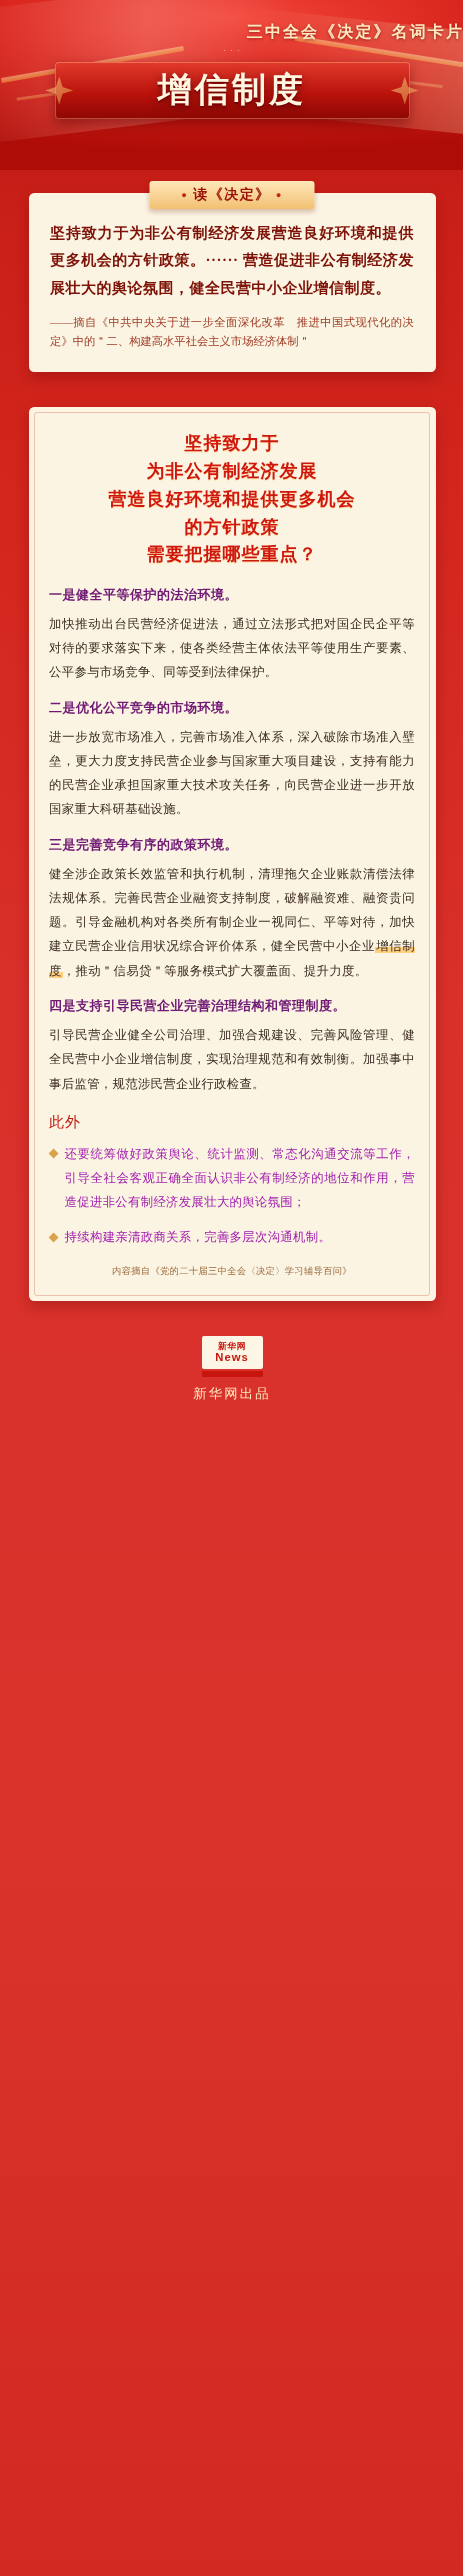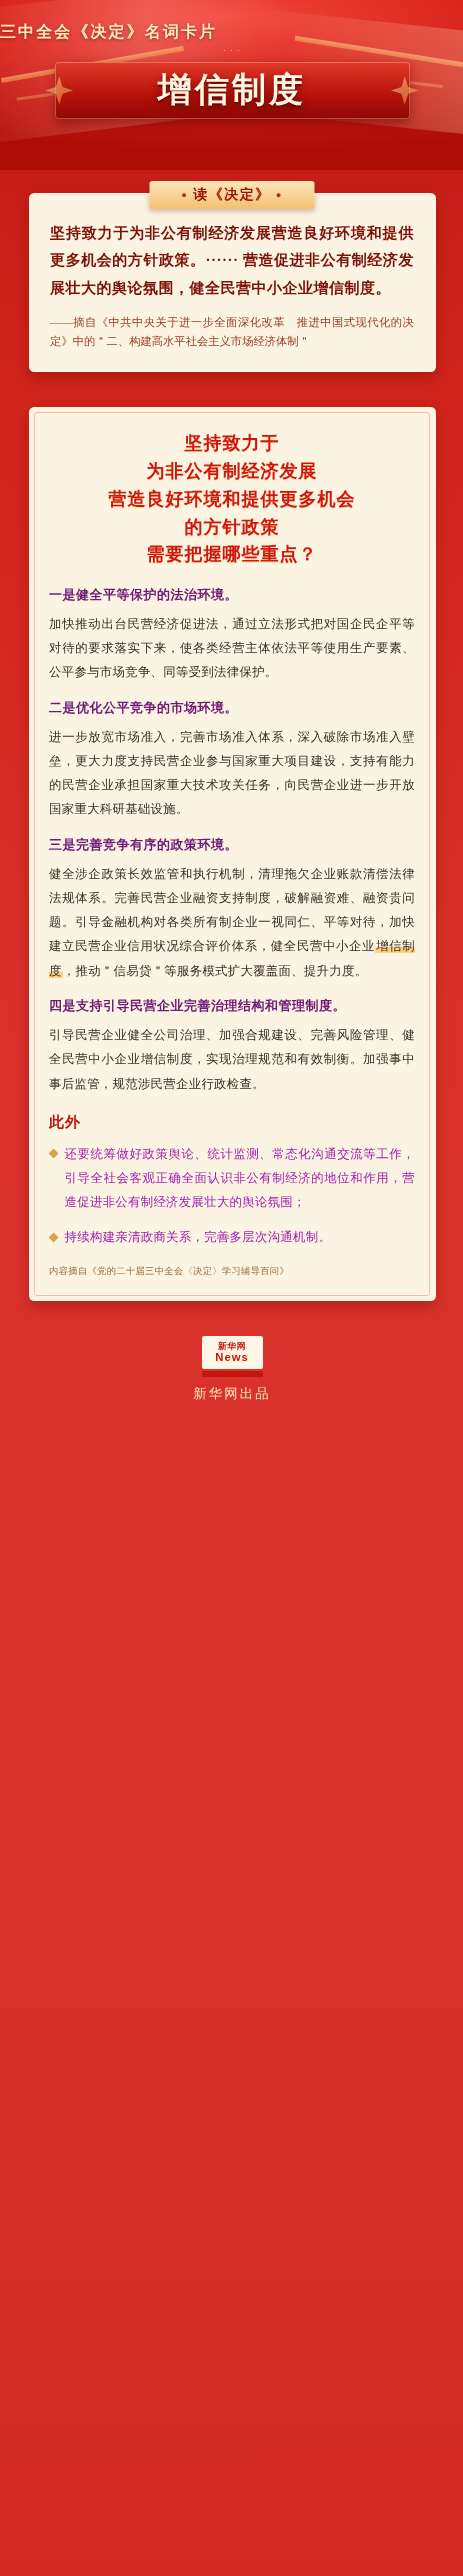--- a/index.html
+++ b/index.html
@@ -52,21 +52,21 @@
     filter: blur(0.2px);
   }
   .rib1 { left: 0; top: 62px; width: 185px; height: 5.2px; transform: rotate(-10deg); }
   .rib2 { left: 15.5px; top: 87px; width: 155px; height: 3.1px; transform: rotate(-8deg); opacity:.35;}
   .rib3 { right: 0; top: 49px; width: 170px; height: 4.6px; transform: rotate(9deg); }
   .rib4 { right: 20.6px; top: 77px; width: 134px; height: 3.1px; transform: rotate(7deg); opacity:.35;}
 
   .kicker {
     position: relative;
     z-index: 3;
-    text-align: left;
+    text-align: right;
     padding-top: 21.6px;
     color: #ffe9bf;
     font-size: 16px;
     letter-spacing: 2.1px;
     font-family: "Liberation Serif", serif;
     font-weight: bold;
     text-shadow: 0 1px 3.1px rgba(90,0,0,.55);
   }
   .kicker-sub {
     position: relative;
@@ -235,21 +235,21 @@
     text-align: justify;
   }
   .mark {
     background: linear-gradient(180deg, rgba(255,214,140,0) 55%, rgba(255,206,120,.95) 55%);
     padding: 0 1px;
     color: #3c2b23;
   }
   .besides {
     color: #c2170f;
     font-family: "Liberation Serif", serif;
-    font-weight: bold;
+    font-weight: normal;
     font-size: 15px;
     letter-spacing: 1px;
     margin: 17.5px 0 9.3px;
   }
   .bullets { margin: 0; padding: 0; list-style: none; }
   .bullets li {
     position: relative;
     padding-left: 15.5px;
     color: #a21caf;
     font-family: "Liberation Serif", serif;
@@ -264,20 +264,21 @@
     position: absolute;
     left: 1px;
     top: 8.2px;
     width: 7.2px;
     height: 7.2px;
     background: #d8a34a;
     transform: rotate(45deg);
   }
   .ref {
     margin-top: 15.5px;
+    text-align: center;
     color: #9b6a3d;
     font-family: "Liberation Serif", serif;
     font-size: 9.3px;
     letter-spacing: 0.3px;
   }
 
   
   .footer {
     position: relative;
     height: 108px;

